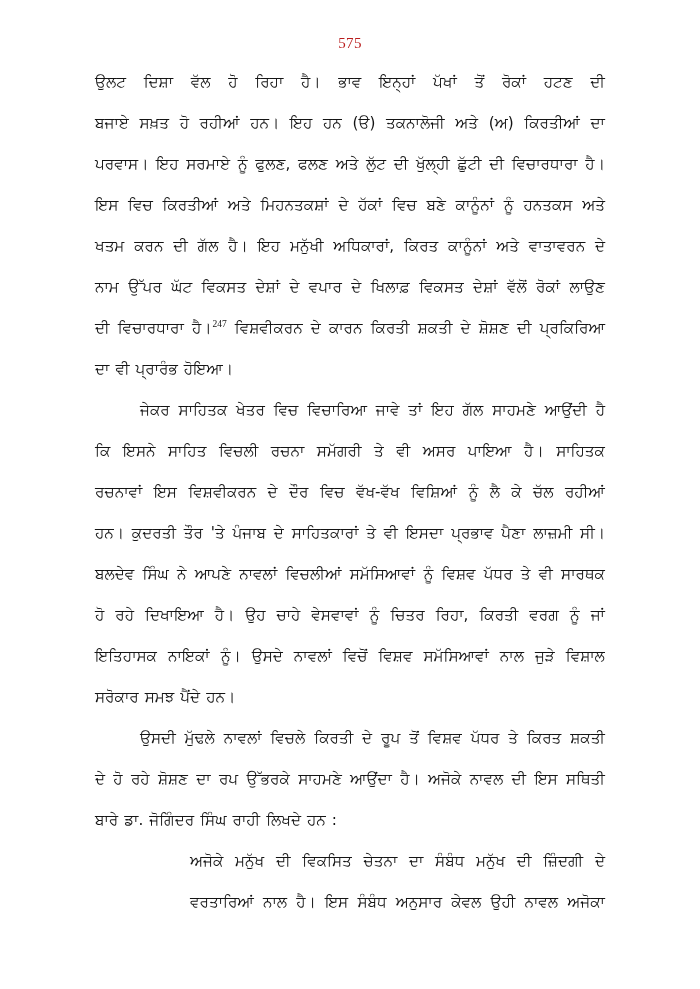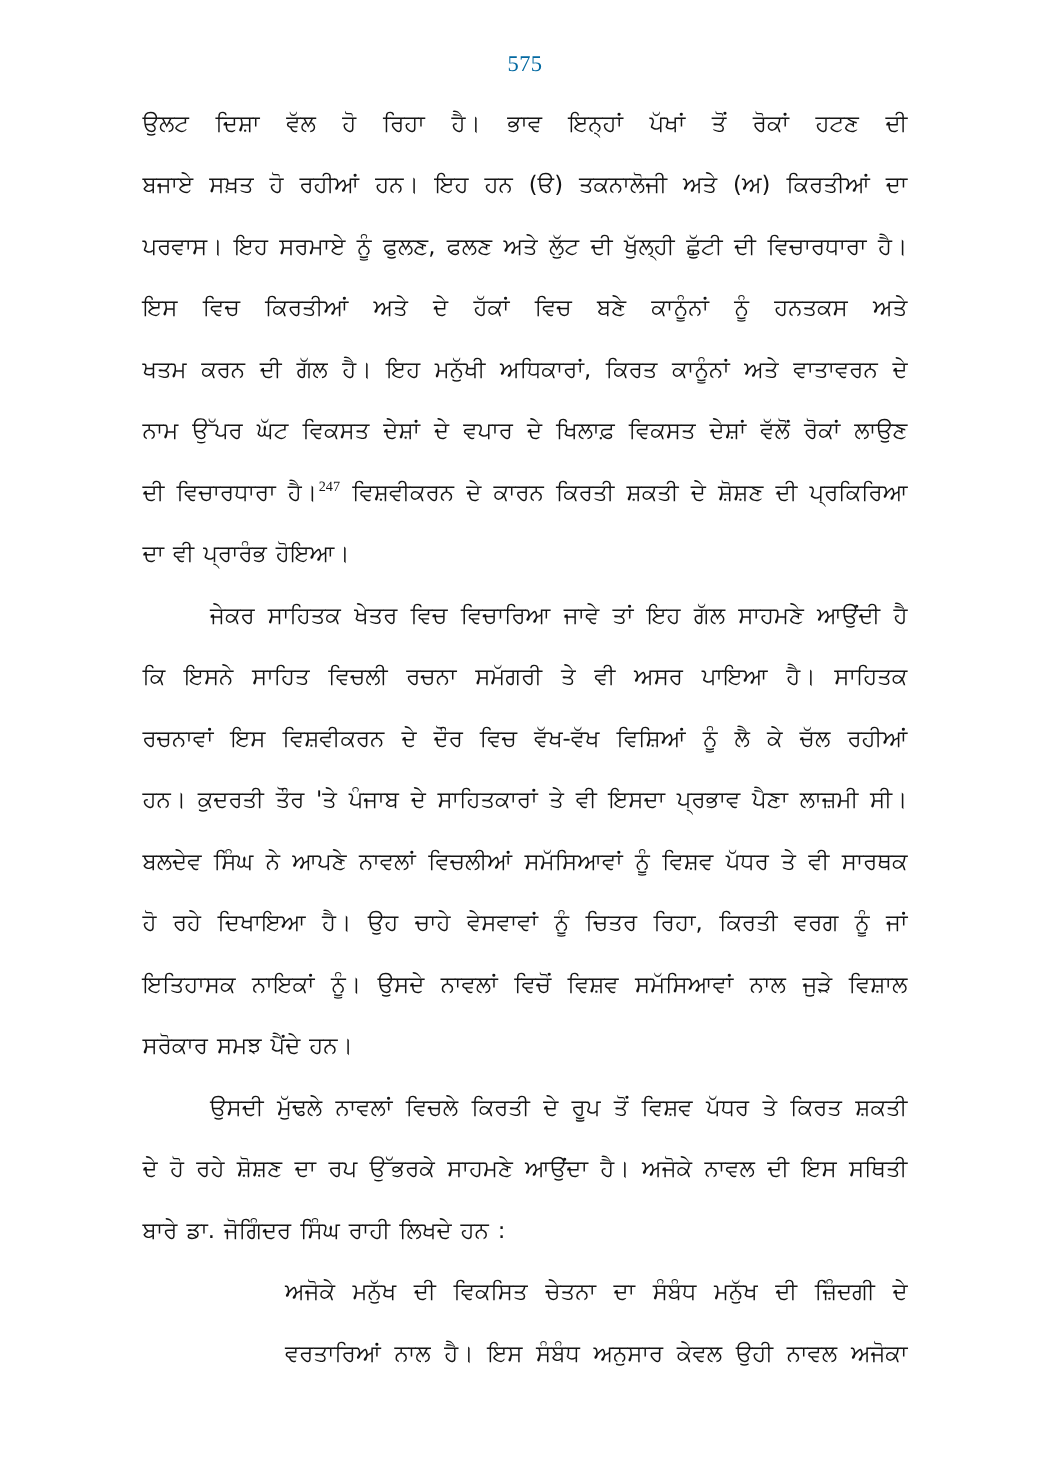--- a/index.html
+++ b/index.html
@@ -25,21 +25,21 @@
   
   .page-number {
     position: absolute;
     top: 36px;
     left: 0;
     width: 700px;
     text-align: center;
     font-family: "Liberation Serif", serif;
     font-size: 15px;
     letter-spacing: 0.3px;
-    color: #0369a1;
+    color: #b91c1c;
     line-height: 1;
   }
 
   
   .body-block {
     position: absolute;
     top: 62px;
     left: 95px;
     width: 510px;
   }
@@ -156,20 +156,21 @@
             <span class="w">ਛੁੱਟੀ</span>
             <span class="w">ਦੀ</span>
             <span class="w">ਵਿਚਾਰਧਾਰਾ</span>
             <span class="w">ਹੈ।</span>
           </div>
           <div class="line justify">
             <span class="w">ਇਸ</span>
             <span class="w">ਵਿਚ</span>
             <span class="w">ਕਿਰਤੀਆਂ</span>
             <span class="w">ਅਤੇ</span>
+            <span class="w">ਮਿਹਨਤਕਸ਼ਾਂ</span>
             <span class="w">ਦੇ</span>
             <span class="w">ਹੱਕਾਂ</span>
             <span class="w">ਵਿਚ</span>
             <span class="w">ਬਣੇ</span>
             <span class="w">ਕਾਨੂੰਨਾਂ</span>
             <span class="w">ਨੂੰ</span>
             <span class="w">ਹਨਤਕਸ</span>
             <span class="w">ਅਤੇ</span>
           </div>
           <div class="line justify">

